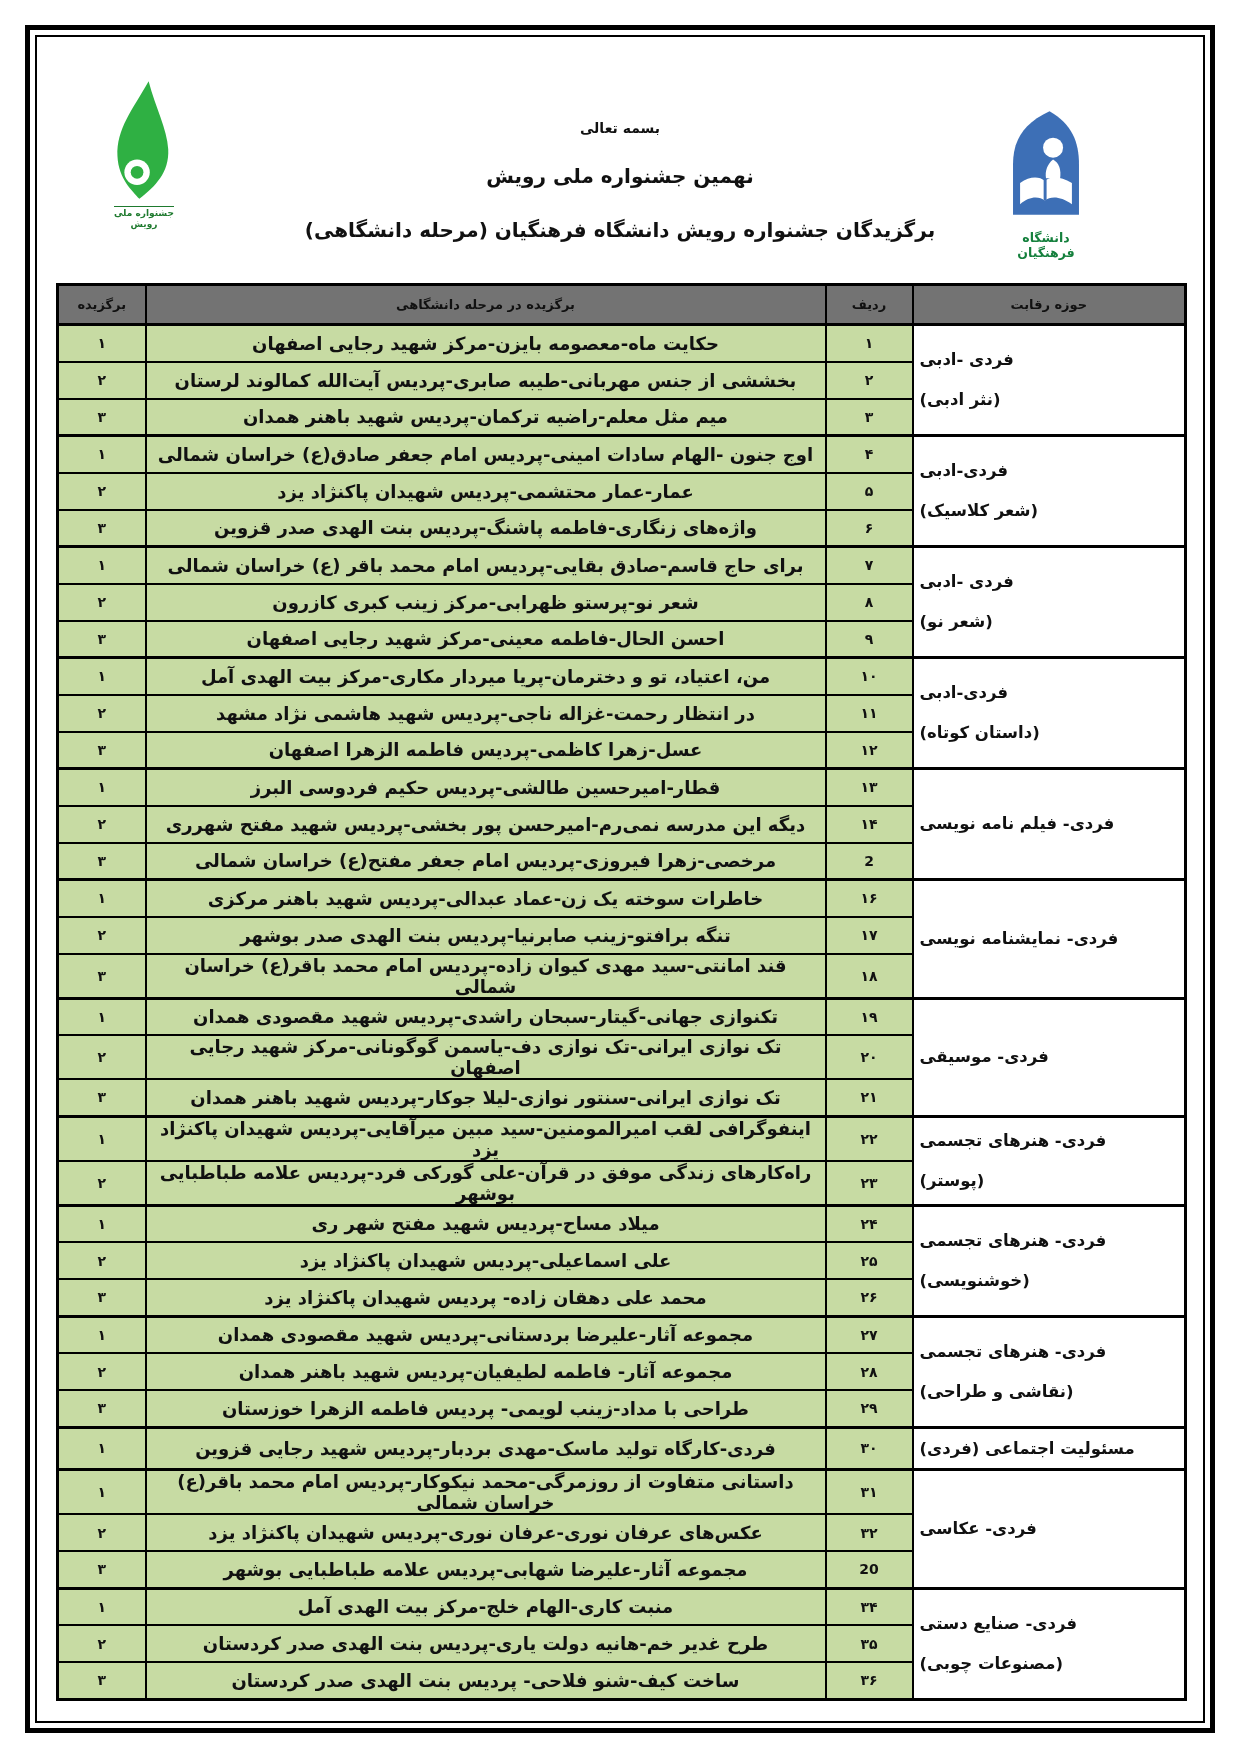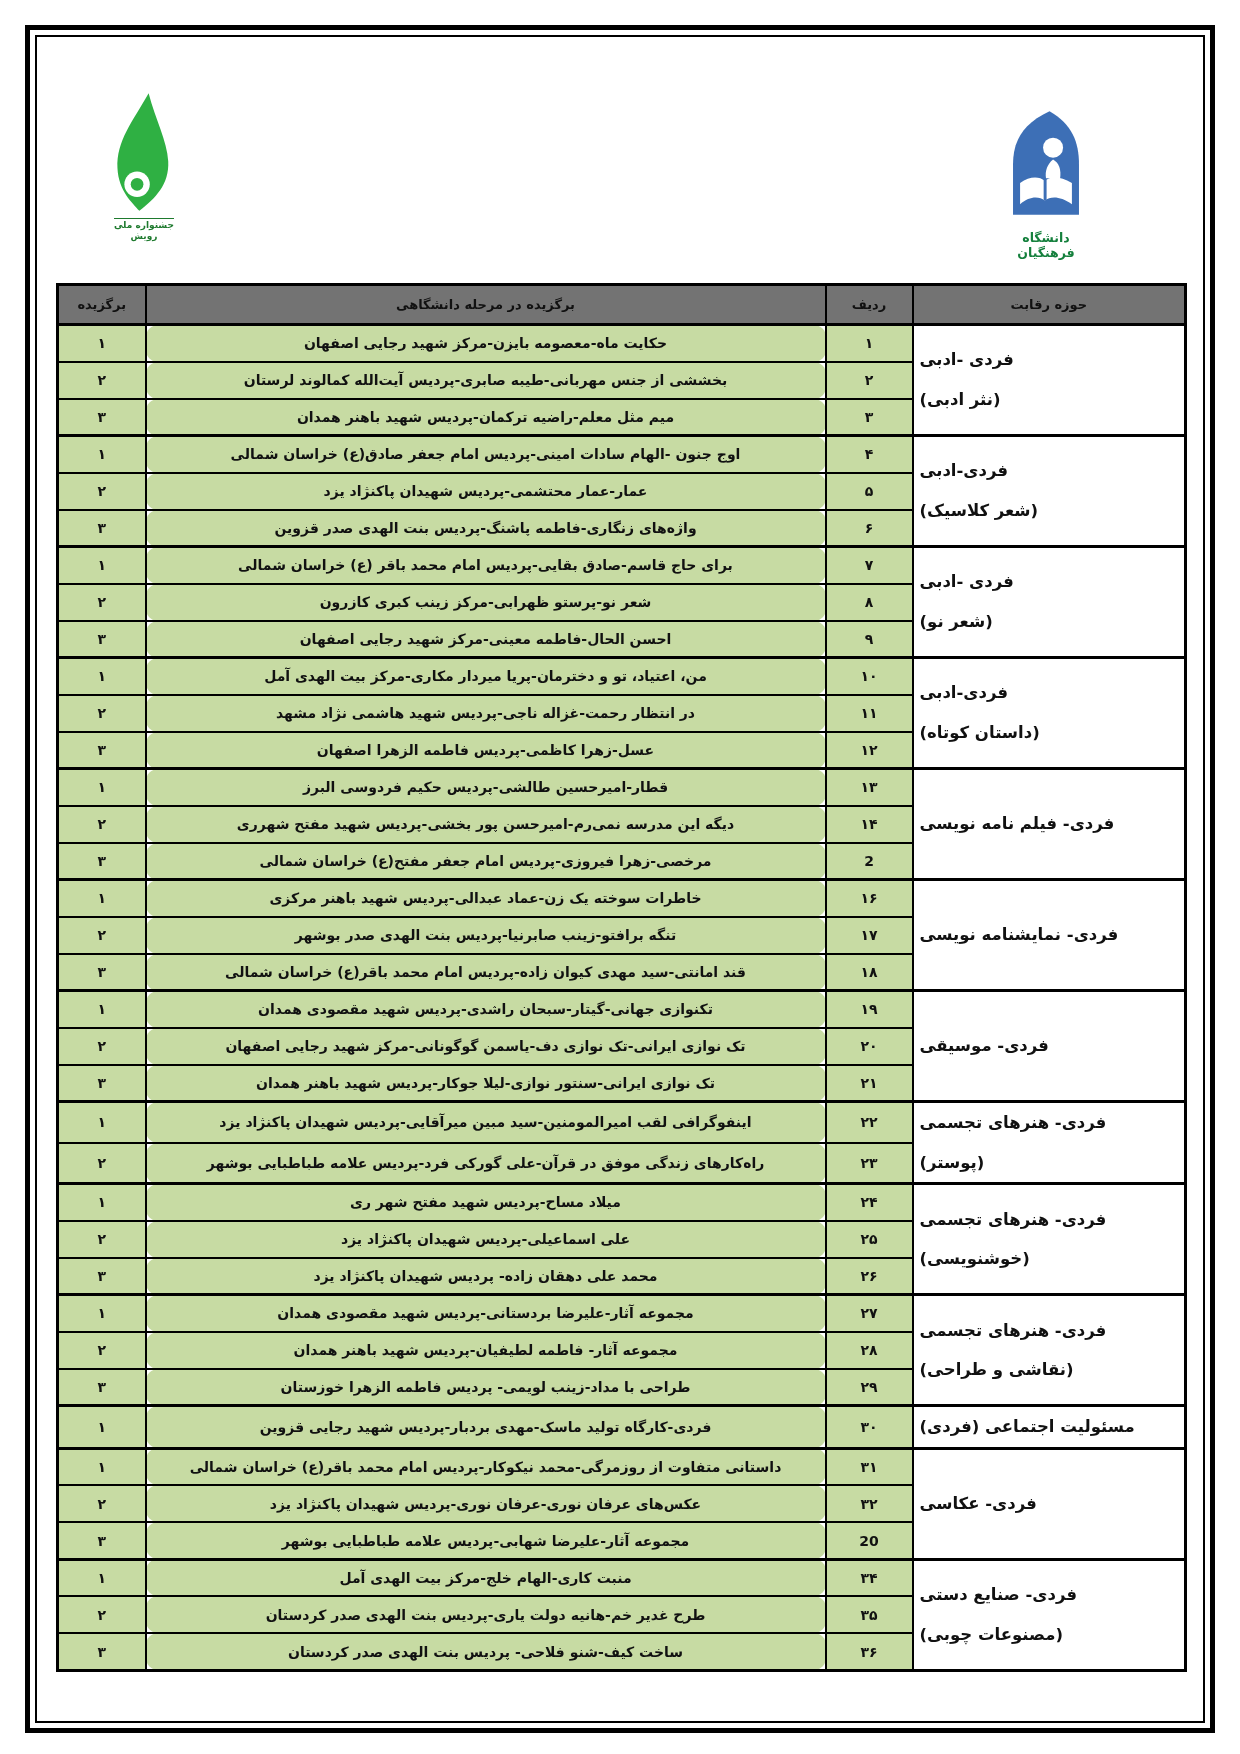--- a/index.html
+++ b/index.html
@@ -9,35 +9,35 @@
   }
   .frame-outer{position:absolute;left:25px;top:25px;right:25px;bottom:21px;border:5px solid #000;pointer-events:none;}
   .frame-inner{position:absolute;left:35px;top:35px;right:35px;bottom:31px;border:2px solid #000;pointer-events:none;}
 
   
   .hdr-center{position:absolute;left:190px;top:120px;width:860px;text-align:center;direction:rtl;color:#111;}
   .bismillah{font-size:14px;font-weight:bold;margin-bottom:28px;}
   .doc-title{font-size:20px;font-weight:bold;margin-bottom:30px;}
   .doc-subtitle{font-size:20px;font-weight:bold;}
 
-  .logo-left{position:absolute;left:96px;top:92px;width:96px;text-align:center;}
+  .logo-left{position:absolute;left:96px;top:80px;width:96px;text-align:center;}
   .logo-left .cap{font-size:9px;font-weight:bold;color:#1e7a2e;direction:rtl;line-height:1.25;border-top:1px solid #1e7a2e;display:inline-block;padding-top:1px;margin-top:2px;}
   .logo-right{position:absolute;left:996px;top:110px;width:100px;text-align:center;}
   .logo-right .cap{font-size:12.5px;font-weight:bold;color:#15803d;direction:rtl;margin-top:10px;}
 
   
   .tbl-wrap{position:absolute;left:56px;top:283px;width:1128px;}
   table.results{border-collapse:collapse;table-layout:fixed;width:1128px;direction:rtl;}
   table.results th,table.results td{border:2px solid #000;padding:0 6px;box-sizing:border-box;}
   table.results{border:3px solid #000;}
   thead tr{height:40px;}
   tbody tr{height:37px;}
   th{background:#737373;font-size:13px;font-weight:bold;color:#111;}
   td.num{background:#C7DBA3;font-size:14px;font-weight:bold;text-align:center;color:#111;}
-  td.winner{background:#C7DBA3;font-size:14px;font-weight:bold;text-align:center;color:#111;border-radius:12px;}
+  td.winner{background:#C7DBA3;font-size:18px;font-weight:bold;text-align:center;color:#111;}
   td.cat{background:#ffffff;font-size:16.5px;font-weight:bold;text-align:left;color:#111;vertical-align:middle;border-right:3px solid #000;}
   td.cat div{line-height:2.4;}
   tbody tr.group-start td{border-top:3px solid #000;}
 </style>
 </head>
 <body>
 
 <div class="page">
   <div class="frame-outer"></div>
   <div class="frame-inner"></div>
@@ -51,20 +51,25 @@
       </svg>
     </span>
     <div>
       <span class="cap">
         <span>جشنواره ملی</span><br>
         <span>رویش</span>
       </span>
     </div>
   </div>
 
+  <div class="hdr-center">
+    <div class="bismillah">بسمه تعالی</div>
+    <div class="doc-title">نهمین جشنواره ملی رویش</div>
+    <div class="doc-subtitle">برگزیدگان جشنواره رویش دانشگاه فرهنگیان (مرحله دانشگاهی)</div>
+  </div>
 
   <div class="logo-right">
     <span>
       <svg width="84" height="106" viewBox="0 0 70 90" xmlns="http://www.w3.org/2000/svg">
         <path d="M38 1 C14 12 7 28 7 46 L7 89 L63 89 L63 46 C63 27 57 12 38 1 Z" fill="#3D6FB6"></path>
         <circle cx="41" cy="32" r="8.5" fill="#ffffff"></circle>
         <path d="M41 42 C36 46 34 52 35 58 L47 58 C48 50 46 45 41 42 Z" fill="#ffffff"></path>
         <path d="M13 62 C21 56 29 56 34 60 C39 56 47 56 57 62 L57 80 C47 73 39 73 34 77 C29 73 21 73 13 80 Z" fill="#ffffff"></path>
         <rect x="33" y="59" width="2.5" height="18" fill="#3D6FB6"></rect>
       </svg>

